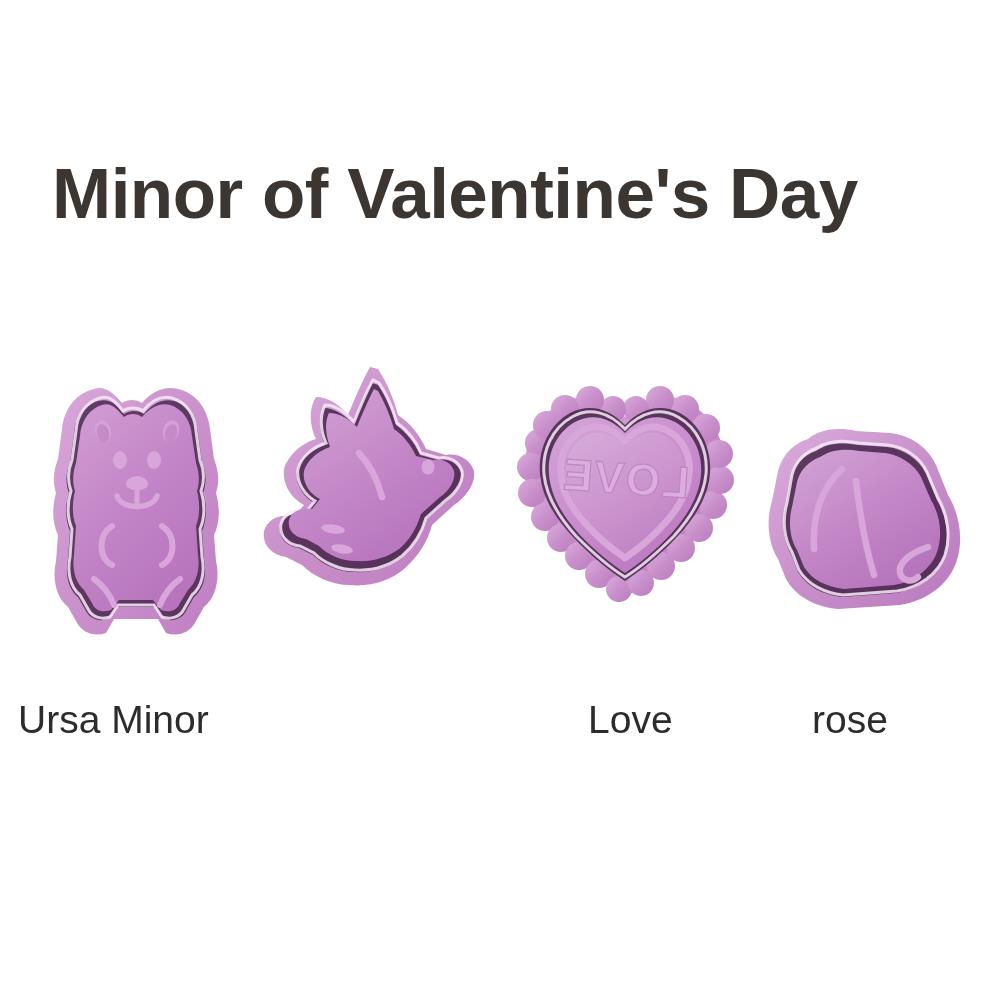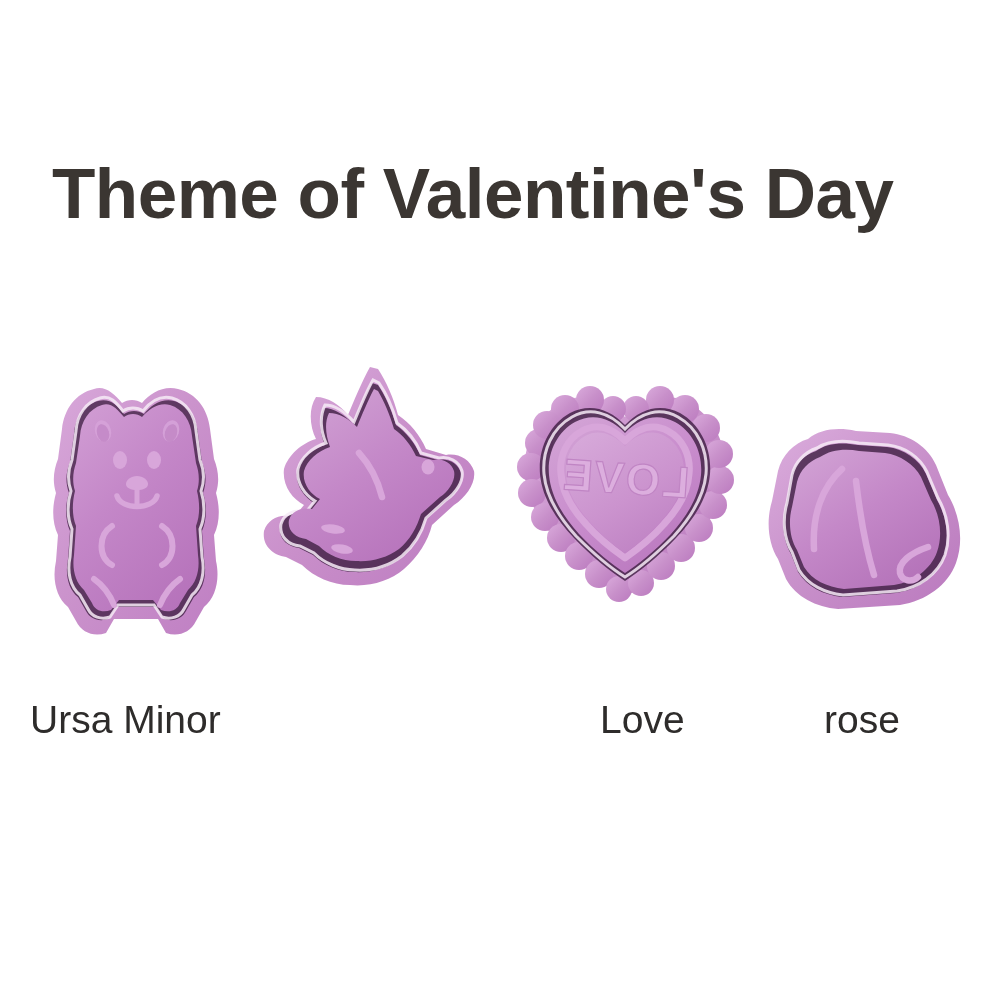--- a/index.html
+++ b/index.html
@@ -26,41 +26,41 @@
     white-space:nowrap;
     line-height:1;
   }
 
   
   .row{position:absolute;left:0;top:355px;width:1002px;height:300px;}
   .item{position:absolute;}
   .svgwrap{display:block;}
 
   
-  .labels{position:absolute;left:0;top:698px;width:802px;height:60px;margin-left:12px;}
+  .labels{position:absolute;left:0;top:698px;width:802px;height:60px;}
   .label{
     position:absolute;
     font-size:39px;
     font-weight:normal;
     color:#2e2c2b;
     white-space:nowrap;
     line-height:1;
     font-family:"Liberation Sans","DejaVu Sans",sans-serif;
   }
   .lbl-0{left:18px;top:2px;}
   .lbl-1{left:295px;top:2px;}
   .lbl-2{left:588px;top:2px;}
   .lbl-3{left:812px;top:2px;}
 </style>
 </head>
 <body>
 
 <div id="stage">
 
-  <div class="title">Theme of Valentine's Day</div>
+  <div class="title">Minor of Valentine's Day</div>
 
   <div class="row">
 
     <div class="item" style="left:32px;top:28px;width:210px;height:262px;">
       <svg class="svgwrap" viewBox="0 0 210 262" width="210" height="262">
         <defs>
           <linearGradient id="bearRim" x1="0" y1="0" x2="1" y2="1">
             <stop offset="0%" stop-color="#d8a8da"></stop>
             <stop offset="45%" stop-color="#cb93cc"></stop>
             <stop offset="100%" stop-color="#bf7fc3"></stop>

